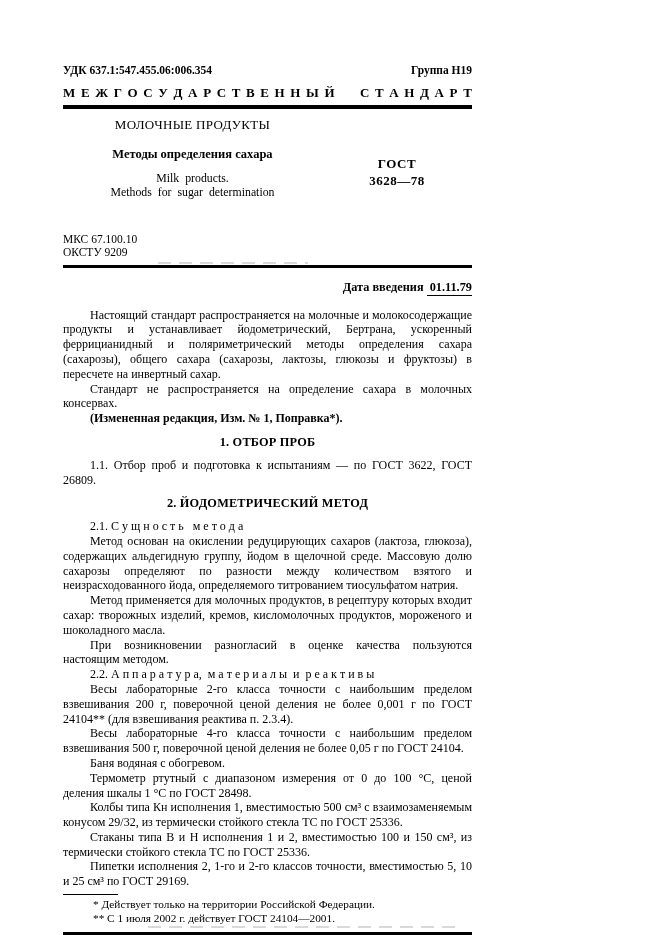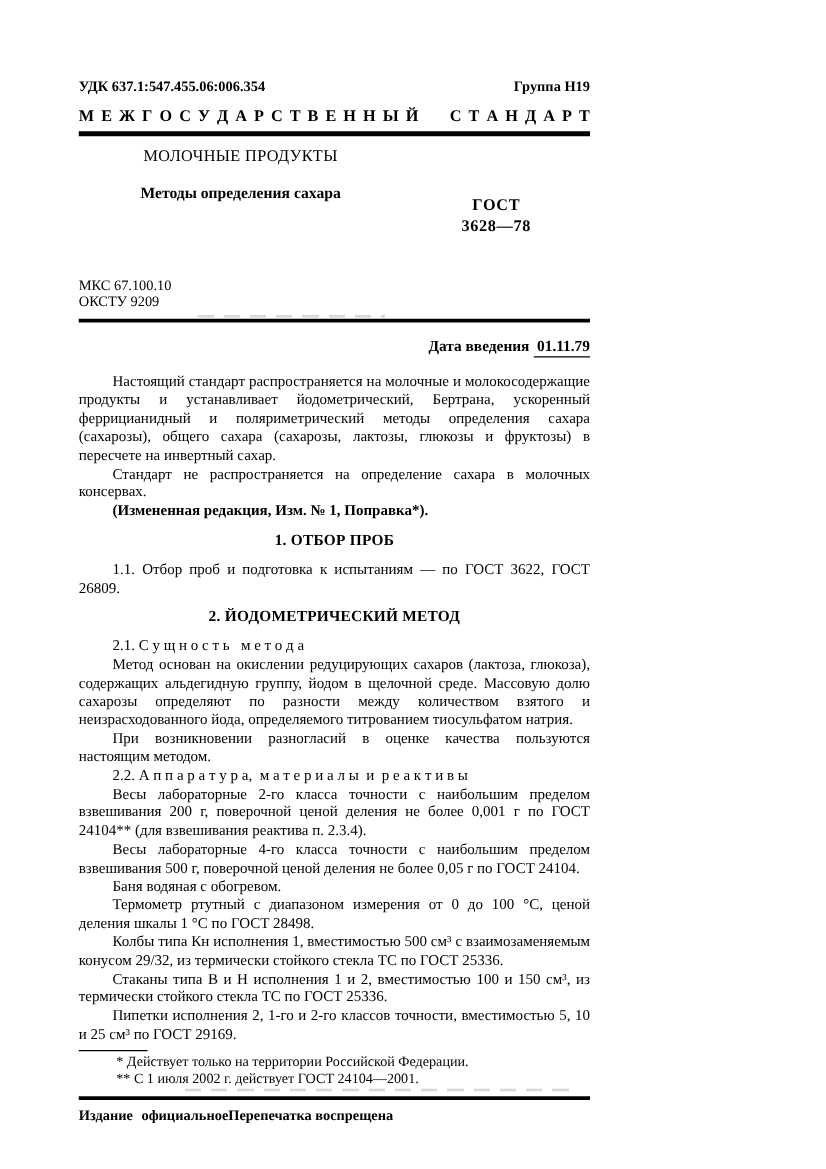--- a/index.html
+++ b/index.html
@@ -93,20 +93,24 @@
       <span>Р</span>
       <span>Т</span>
     </div>
 
   <div class="rule rule-thick"></div>
 
   <div class="title-area">
     <div class="title-col">
       <div class="title-ru">МОЛОЧНЫЕ ПРОДУКТЫ</div>
       <div class="subtitle-ru">Методы определения сахара</div>
+      <div class="title-en">
+        <div>Milk products.</div>
+        <div>Methods for sugar determination</div>
+      </div>
     </div>
     <div class="gost-col">
       <div>ГОСТ</div>
       <div>3628—78</div>
     </div>
   </div>
 
   <div class="codes">
     <div>МКС 67.100.10</div>
     <div>ОКСТУ 9209</div>
@@ -124,20 +128,21 @@
     <p>Настоящий стандарт распространяется на молочные и молокосодержащие продукты и устанавливает йодометрический, Бертрана, ускоренный феррицианидный и поляриметрический методы определения сахара (сахарозы), общего сахара (сахарозы, лактозы, глюкозы и фруктозы) в пересчете на инвертный сахар.</p>
     <p>Стандарт не распространяется на определение сахара в молочных консервах.</p>
     <p class="bold">(Измененная редакция, Изм. № 1, Поправка*).</p>
 
     <h3>1. ОТБОР ПРОБ</h3>
     <p>1.1. Отбор проб и подготовка к испытаниям — по ГОСТ 3622, ГОСТ 26809.</p>
 
     <h3>2. ЙОДОМЕТРИЧЕСКИЙ МЕТОД</h3>
     <p class="ls">2.1. С у щ н о с т ь   м е т о д а</p>
     <p>Метод основан на окислении редуцирующих сахаров (лактоза, глюкоза), содержащих альдегидную группу, йодом в щелочной среде. Массовую долю сахарозы определяют по разности между количеством взятого и неизрасходованного йода, определяемого титрованием тиосульфатом натрия.</p>
+    <p>Метод применяется для молочных продуктов, в рецептуру которых входит сахар: творожных изделий, кремов, кисломолочных продуктов, мороженого и шоколадного масла.</p>
     <p>При возникновении разногласий в оценке качества пользуются настоящим методом.</p>
     <p class="ls">2.2. А п п а р а т у р а,  м а т е р и а л ы  и  р е а к т и в ы</p>
     <p>Весы лабораторные 2-го класса точности  с наибольшим пределом взвешивания 200 г, поверочной ценой деления не более 0,001 г по  ГОСТ 24104** (для взвешивания реактива п. 2.3.4).</p>
     <p>Весы лабораторные 4-го класса точности с наибольшим пределом взвешивания 500 г, поверочной ценой деления не более 0,05 г по ГОСТ 24104.</p>
     <p>Баня водяная с обогревом.</p>
     <p>Термометр  ртутный с диапазоном измерения от 0 до 100 °С, ценой деления шкалы 1 °С по ГОСТ 28498.</p>
     <p>Колбы типа Кн исполнения 1, вместимостью 500 см³ с взаимозаменяемым конусом 29/32, из термически стойкого стекла ТС по ГОСТ 25336.</p>
     <p>Стаканы типа В и Н исполнения 1 и 2, вместимостью 100 и 150 см³, из термически стойкого стекла ТС по ГОСТ 25336.</p>
     <p>Пипетки  исполнения 2, 1-го  и  2-го классов точности,  вместимостью 5, 10 и 25 см³  по ГОСТ 29169.</p>
   </div>

